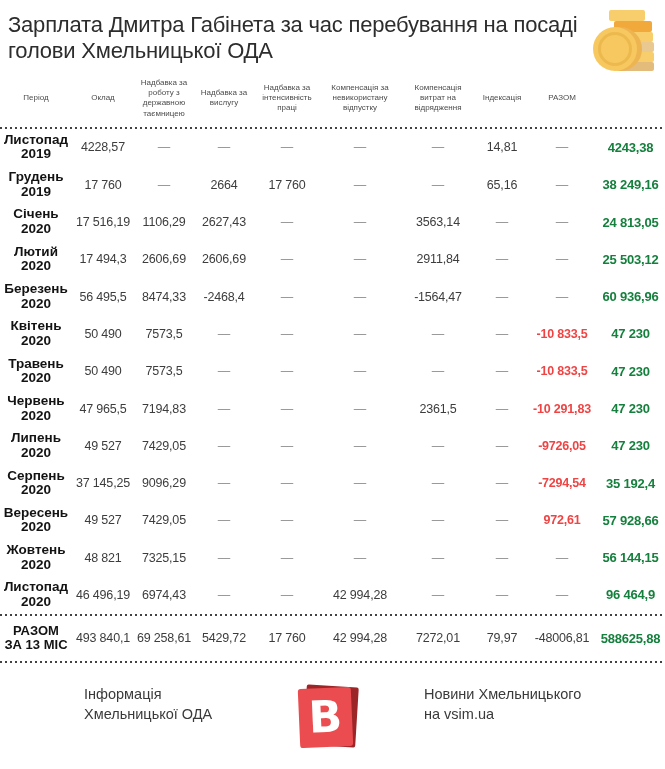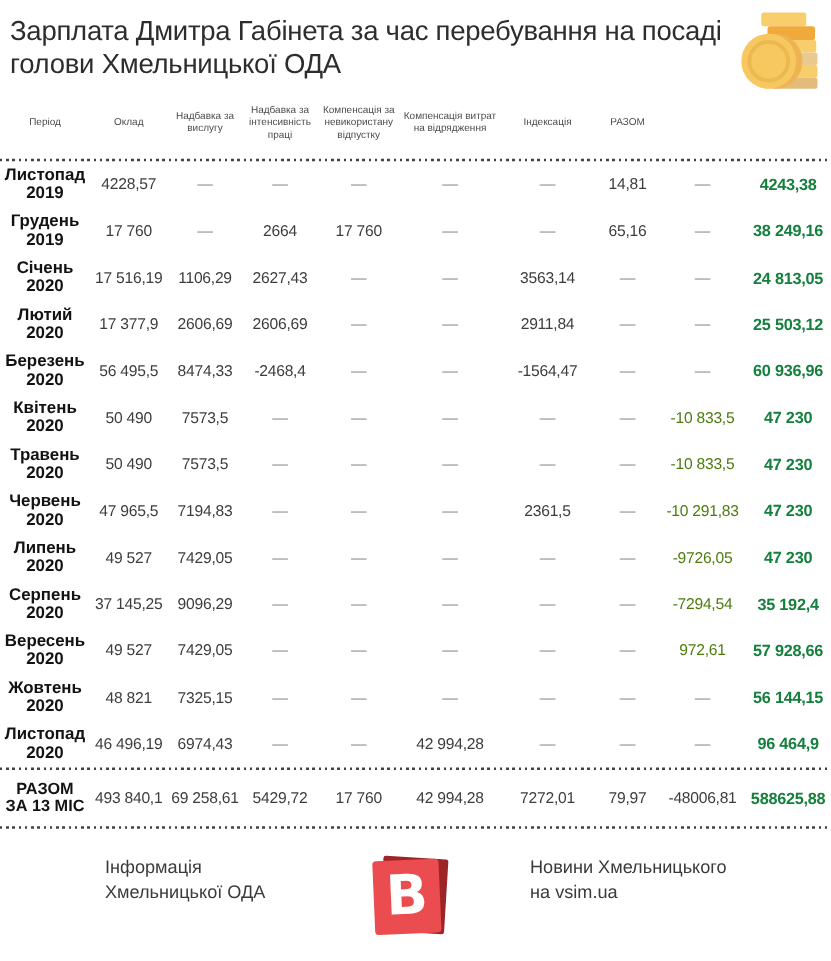--- a/index.html
+++ b/index.html
@@ -32,21 +32,21 @@
     background-image: repeating-linear-gradient(to right, #424242 0 2px, transparent 2px 5px);
   }
   .row { height: 37.3px; }
   .cell { text-align: center; }
   .month {
     display: flex; flex-direction: column; font-weight: 700; font-size: 13.5px;
     line-height: 1.08; color: #131313;
   }
   .val { font-size: 12.5px; color: #3d3d3d; letter-spacing: -0.2px; }
   .val.dash { color: #8c8c8c; }
-  .val.gray { color: #4d7c0f; }
+  .val.gray { color: #ef4444; font-weight: bold; }
   .val.total { font-weight: 700; font-size: 13px; color: #15803d; }
   .totals-row { height: 45px; }
   .totals-row .month { font-size: 13px; }
 
   
   .footer { display: flex; padding-top: 21px; }
   .f-text { font-size: 14.5px; color: #3a3a3a; line-height: 1.42; }
   .f-left { margin-left: 84px; width: 134px; }
   .logo { margin-left: 78px; position: relative; width: 66px; height: 66px; flex: none; }
   .logo-back {
@@ -80,20 +80,21 @@
       <rect x="26" y="58" width="35" height="9" rx="2" fill="#e3bc7c"></rect>
       <circle cx="27" cy="45" r="22" fill="#edb452"></circle>
       <circle cx="22" cy="45" r="22" fill="#f7c85f"></circle>
       <circle cx="22" cy="45" r="15.5" fill="none" stroke="#ecb94e" stroke-width="3"></circle>
     </svg>
   </div>
 
   <div class="grid thead">
     <div class="th">Період</div>
     <div class="th">Оклад</div>
+    <div class="th">Надбавка за роботу з державною таємницею</div>
     <div class="th">Надбавка за вислугу</div>
     <div class="th">Надбавка за інтенсивність праці</div>
     <div class="th">Компенсація за невикористану відпустку</div>
     <div class="th">Компенсація витрат на відрядження</div>
     <div class="th">Індексація</div>
     <div class="th">РАЗОМ</div>
   </div>
 
   <div class="sep"></div>
 
@@ -141,21 +142,21 @@
         <div class="cell val">3563,14</div>
         <div class="cell val dash">—</div>
         <div class="cell val dash">—</div>
         <div class="cell val total">24 813,05</div>
       </div>
       <div class="grid row">
         <div class="cell month">
           <span>Лютий</span>
           <span>2020</span>
         </div>
-        <div class="cell val">17 377,9</div>
+        <div class="cell val">17 494,3</div>
         <div class="cell val">2606,69</div>
         <div class="cell val">2606,69</div>
         <div class="cell val dash">—</div>
         <div class="cell val dash">—</div>
         <div class="cell val">2911,84</div>
         <div class="cell val dash">—</div>
         <div class="cell val dash">—</div>
         <div class="cell val total">25 503,12</div>
       </div>
       <div class="grid row">

